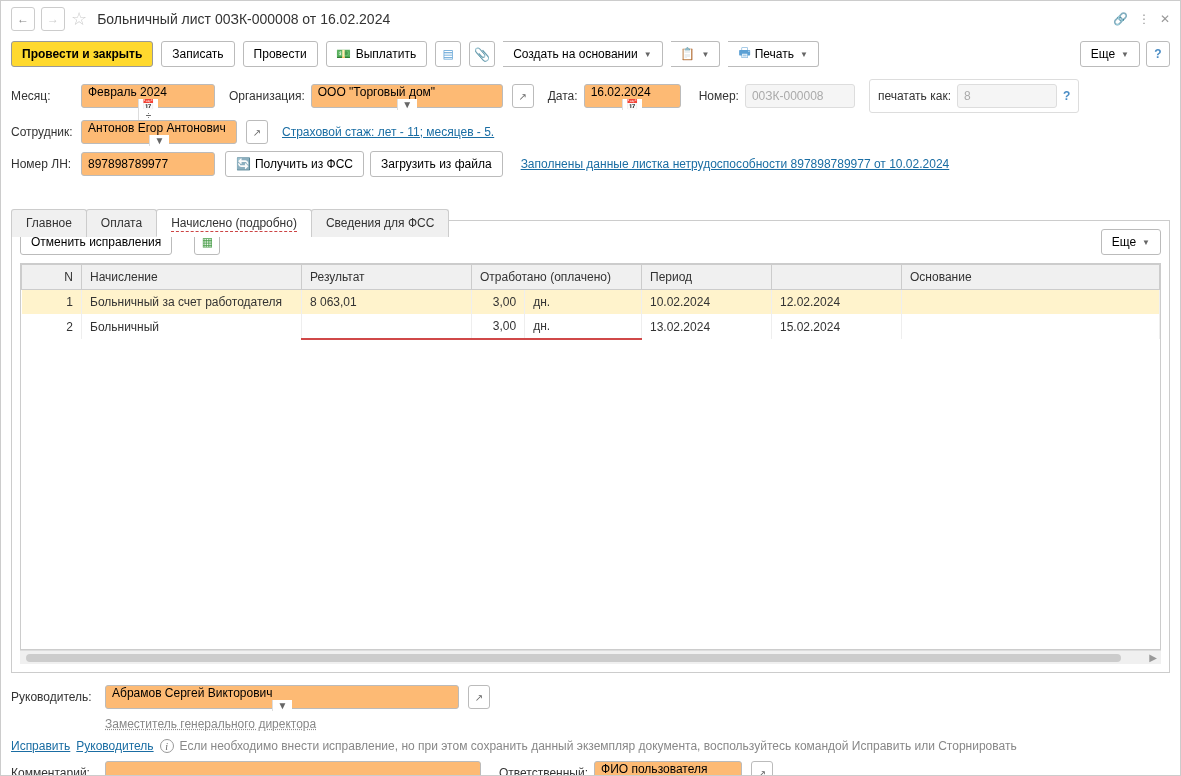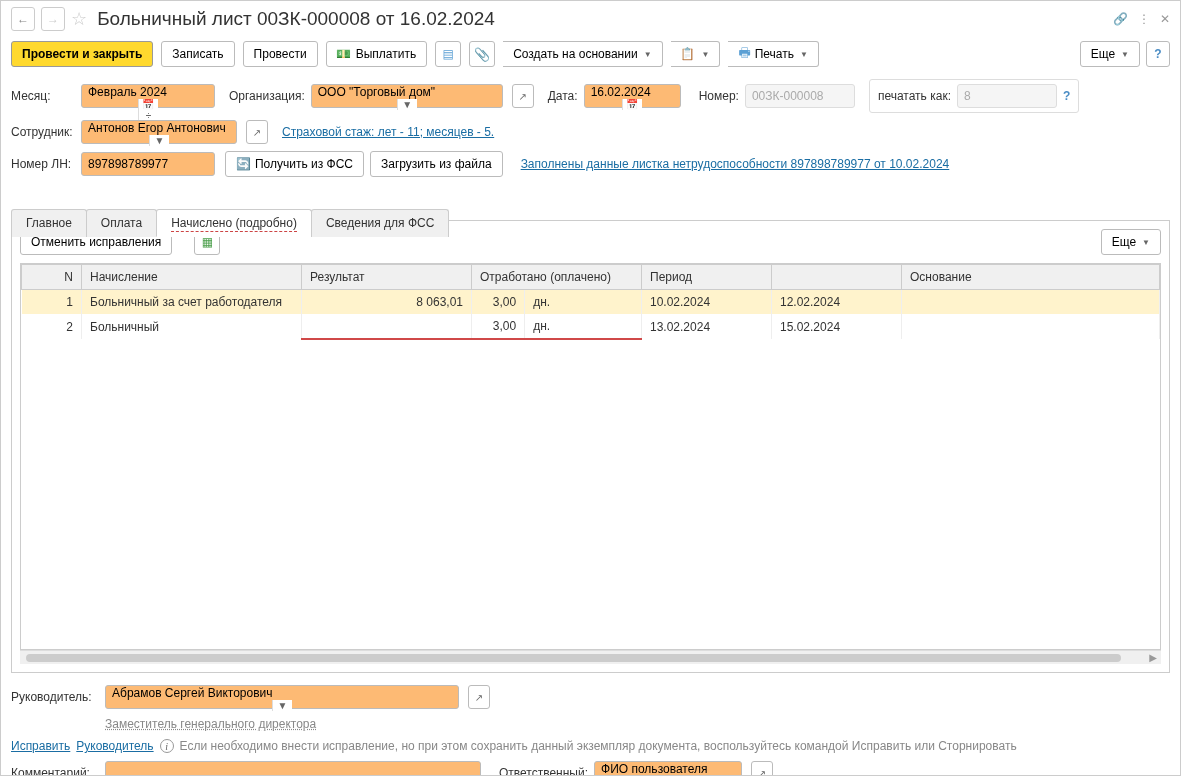--- a/index.html
+++ b/index.html
@@ -1,21 +1,21 @@
 <!DOCTYPE html>
 <html><head>
 <meta charset="utf-8">
 <style>
 * { box-sizing: border-box; margin: 0; padding: 0; }
 body { font-family: Arial, sans-serif; font-size: 12px; color: #333; background: #fff; width: 1181px; height: 776px; overflow: hidden; border: 1px solid #ccc; }
 .header-row { display: flex; align-items: center; padding: 6px 10px; gap: 6px; }
 .nav-btn { width: 24px; height: 24px; border: 1px solid #ccc; background: #fff; border-radius: 3px; display: flex; align-items: center; justify-content: center; cursor: pointer; color: #888; }
 .nav-btn.disabled { color: #ccc; }
 .star-icon { color: #ccc; font-size: 18px; cursor: pointer; }
-.page-title { font-size: 19px; font-weight: normal; color: #333; margin-left: 4px; }
+.page-title { font-size: 14px; font-weight: normal; color: #333; margin-left: 4px; }
 .header-right { margin-left: auto; display: flex; gap: 10px; align-items: center; color: #999; }
 .toolbar { display: flex; align-items: center; padding: 4px 10px 10px 10px; gap: 8px; }
 .btn { height: 26px; padding: 0 10px; border: 1px solid #bbb; background: #fff; border-radius: 3px; cursor: pointer; display: inline-flex; align-items: center; gap: 4px; font-size: 12px; }
 .btn.primary { background: #ffd92e; border-color: #999; font-weight: bold; }
 .btn.icon-only { padding: 0; width: 26px; justify-content: center; }
 .btn-group { display: flex; }
 .btn-group .btn { border-radius: 0; }
 .btn-group .btn:first-child { border-radius: 3px 0 0 3px; }
 .btn-group .btn:last-child { border-radius: 0 3px 3px 0; border-left: none; }
 .dropdown-arrow { font-size: 8px; color: #666; margin-left: 2px; }
@@ -189,21 +189,21 @@
           <th style="width:170px" colspan="2">Отработано (оплачено)</th>
           <th style="width:130px">Период</th>
           <th style="width:130px"></th>
           <th>Основание</th>
         </tr>
       </thead>
       <tbody>
         <tr class="selected">
           <td class="num-col">1</td>
           <td>Больничный за счет работодателя</td>
-          <td style="text-align:right">8 063,01</td>
+          <td style="text-align:left">8 063,01</td>
           <td style="text-align:right;width:50px">3,00</td>
           <td style="width:110px">дн.</td>
           <td>10.02.2024</td>
           <td>12.02.2024</td>
           <td></td>
         </tr>
         <tr class="row2">
           <td class="num-col no-underline">2</td>
           <td class="no-underline">Больничный</td>
           <td style="text-align:right"></td>

